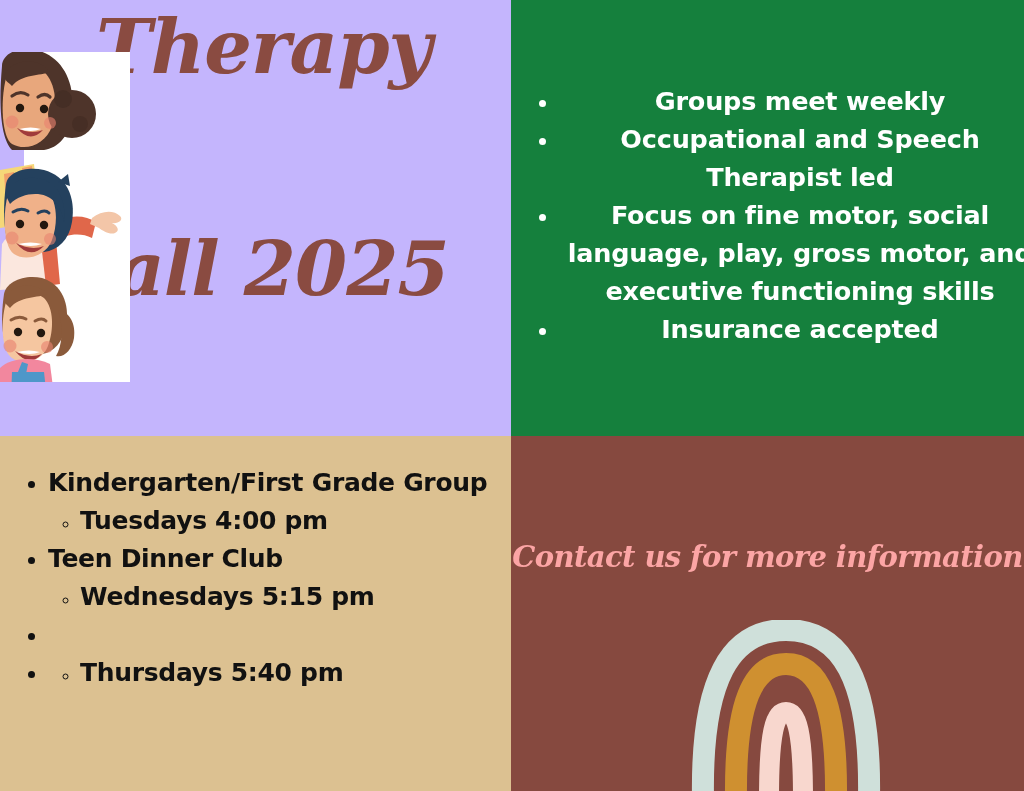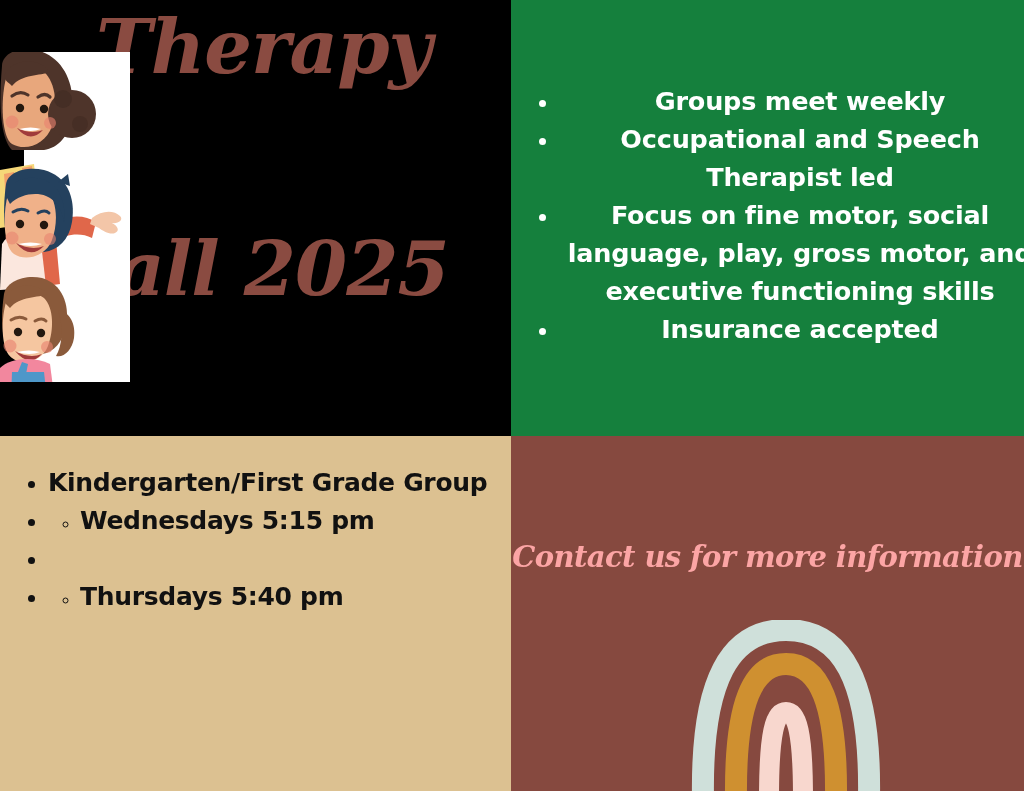--- a/index.html
+++ b/index.html
@@ -18,21 +18,21 @@
     height: 791px;
     overflow: hidden;
     background: #FDF8EB;
   }
 
   
   .quad {
     position: absolute;
     overflow: hidden;
   }
-  .quad-title   { left: 0;     top: 0;     width: 511px; height: 436px; background: #000000; }
+  .quad-title   { left: 0;     top: 0;     width: 511px; height: 436px; background: #c4b5fd; }
   .quad-bullets { left: 511px; top: 0;     width: 513px; height: 436px; background: #15803d; text-align: center; }
   .quad-sched   { left: 0;     top: 436px; width: 520px; height: 355px; background: #DCC191; }
   .quad-contact { left: 511px; top: 436px; width: 513px; height: 355px; background: #86493F; }
 
   
   .title-stack {
     position: absolute;
     left: 0;
     top: 4px;
     width: 511px;
@@ -266,22 +266,26 @@
       <li>Occupational and Speech Therapist led</li>
       <li>Focus on fine motor, social language, play, gross motor, and executive functioning skills</li>
       <li>Insurance accepted</li>
     </ul>
   </div>
 
   <div class="quad quad-sched">
     <ul class="sched-list">
       <li>
         <span>Kindergarten/First Grade Group</span>
+        <ul class="sched-sub">
+          <li>Tuesdays 4:00 pm</li>
+        </ul>
       </li>
       <li>
+        <span>Teen Dinner Club</span>
         <ul class="sched-sub">
           <li>Wednesdays 5:15 pm</li>
         </ul>
       </li>
       <li>
       </li>
       <li>
         <ul class="sched-sub">
           <li>Thursdays 5:40 pm</li>
         </ul>

